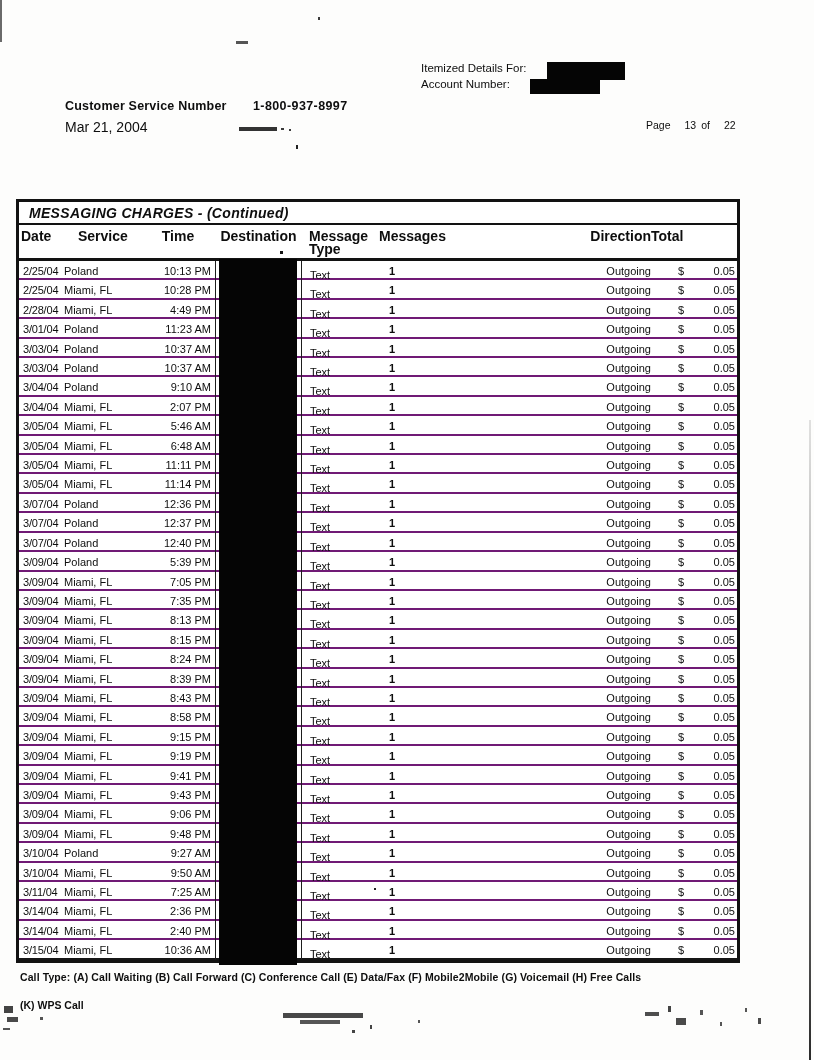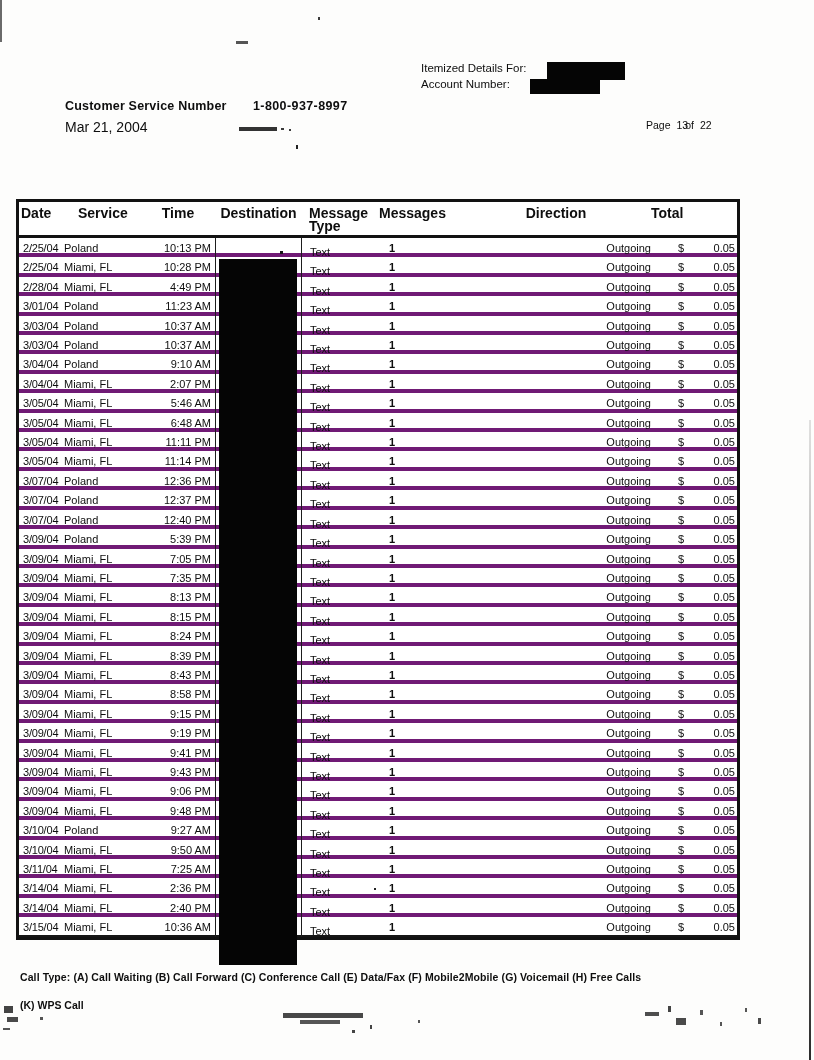--- a/index.html
+++ b/index.html
@@ -10,42 +10,42 @@
     font-family:"Liberation Sans", sans-serif;
     color:#0e0e0e;
     overflow:hidden;
   }
 
   
   .itemized-block { position:absolute; left:421px; top:61px; font-size:11.5px; line-height:15.5px; }
   .cs-row { position:absolute; left:65px; top:99px; font-size:12.5px; font-weight:bold; letter-spacing:.2px; }
   .cs-number { position:absolute; left:253px; top:99px; font-size:12.5px; font-weight:bold; letter-spacing:.4px; }
   .bill-date { position:absolute; left:65px; top:119px; font-size:14px; }
-  .page-ind { position:absolute; left:646px; top:119px; font-size:10.5px; display:flex; gap:6px; }
+  .page-ind { position:absolute; left:646px; top:119px; font-size:10.5px; display:flex; gap:14px; }
   .page-ind .pnum { font-weight:normal; }
 
   
   .redact { position:absolute; background:#050505; }
 
   
   .msg-table { position:absolute; left:16px; top:199px; width:724px; border:3px solid #121212; background:#fff; }
   .t-title { border-bottom:2.5px solid #121212; padding:3px 0 3px 10px; font-size:14px; font-weight:bold; font-style:italic; letter-spacing:.3px; height:23px; }
   .t-head { display:grid; grid-template-columns:42px 80px 74px 87px 67px 92px 190px 86px; font-size:14px; font-weight:bold; min-height:33px; padding-top:5px; }
   .t-head .hc { line-height:12.5px; }
   .hc.h-date { padding-left:2px; }
   .hc.h-service { padding-left:17px; }
   .hc.h-time { text-align:center; }
   .hc.h-dest { text-align:center; }
   .hc.h-mtype { padding-left:7px; }
   .hc.h-msgs { padding-left:10px; }
-  .hc.h-dir { text-align:center; }
+  .hc.h-dir { text-align:right; }
   .hc.h-total { text-align:left; padding-right:16px; }
 
   .t-body { border-top:3px solid #121212; }
-  .trow { display:grid; grid-template-columns:42px 80px 74px 87px 67px 92px 190px 86px; height:19.42px; align-items:center; font-size:11px; border-bottom:4px solid #701a75; }
+  .trow { display:grid; grid-template-columns:42px 80px 74px 87px 67px 92px 190px 86px; height:19.42px; align-items:center; font-size:11px; border-bottom:2px solid #701a75; }
   .trow:last-child { border-bottom:2.5px solid #161616; }
   .c { white-space:nowrap; overflow:visible; }
   .c.date { padding-left:4px; letter-spacing:-.2px; }
   .c.service { padding-left:3px; }
   .c.time { text-align:right; padding-right:4px; }
   .c.dest { align-self:stretch; border-left:1.5px solid #1d1d1d; border-right:1.5px solid #1d1d1d; }
   .c.mtype { padding-left:8px;margin-top:8px; }
   .c.msgs { padding-left:20px; font-weight:bold; }
   .c.dir { text-align:right; }
   .c.total { display:flex; justify-content:space-between; padding-left:27px; padding-right:2px; }
@@ -77,20 +77,21 @@
 <div class="bill-date">Mar 21, 2004</div>
 
 <div class="page-ind">
   <span>Page</span>
   <span class="pnum">13</span>
   <span style="margin-left:-9px;">of</span>
   <span>22</span>
 </div>
 
 <div class="msg-table">
+  <div class="t-title">MESSAGING CHARGES  - (Continued)</div>
   <div class="t-head">
     <div class="hc h-date">Date</div>
     <div class="hc h-service">Service</div>
     <div class="hc h-time">Time</div>
     <div class="hc h-dest">Destination</div>
     <div class="hc h-mtype">Message Type</div>
     <div class="hc h-msgs">Messages</div>
     <div class="hc h-dir">Direction</div>
     <div class="hc h-total">Total</div>
   </div>

